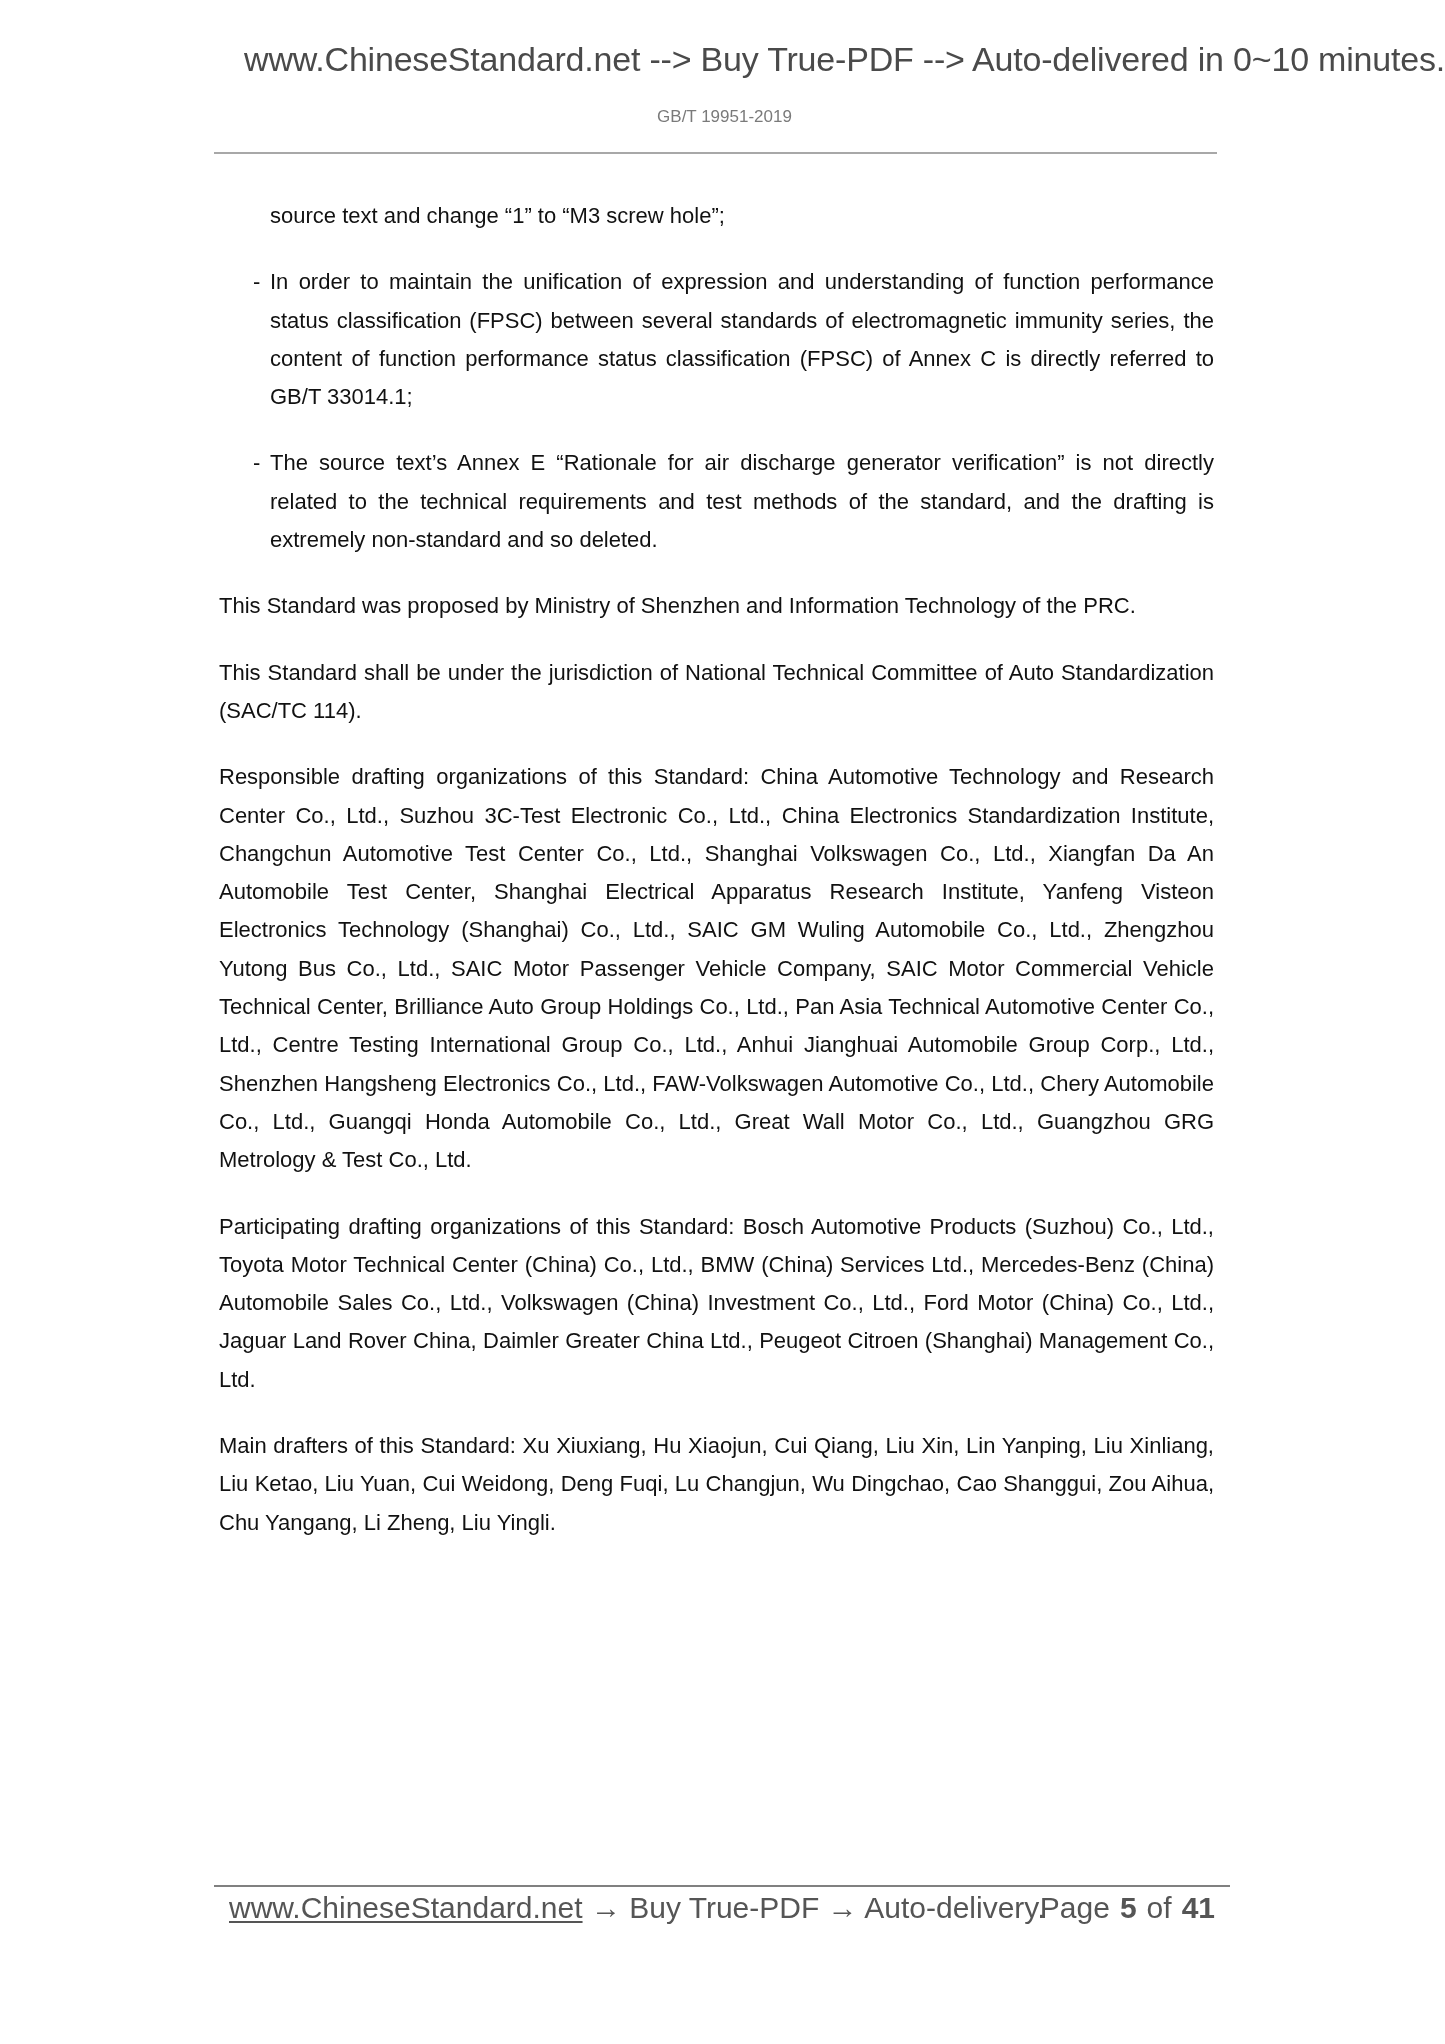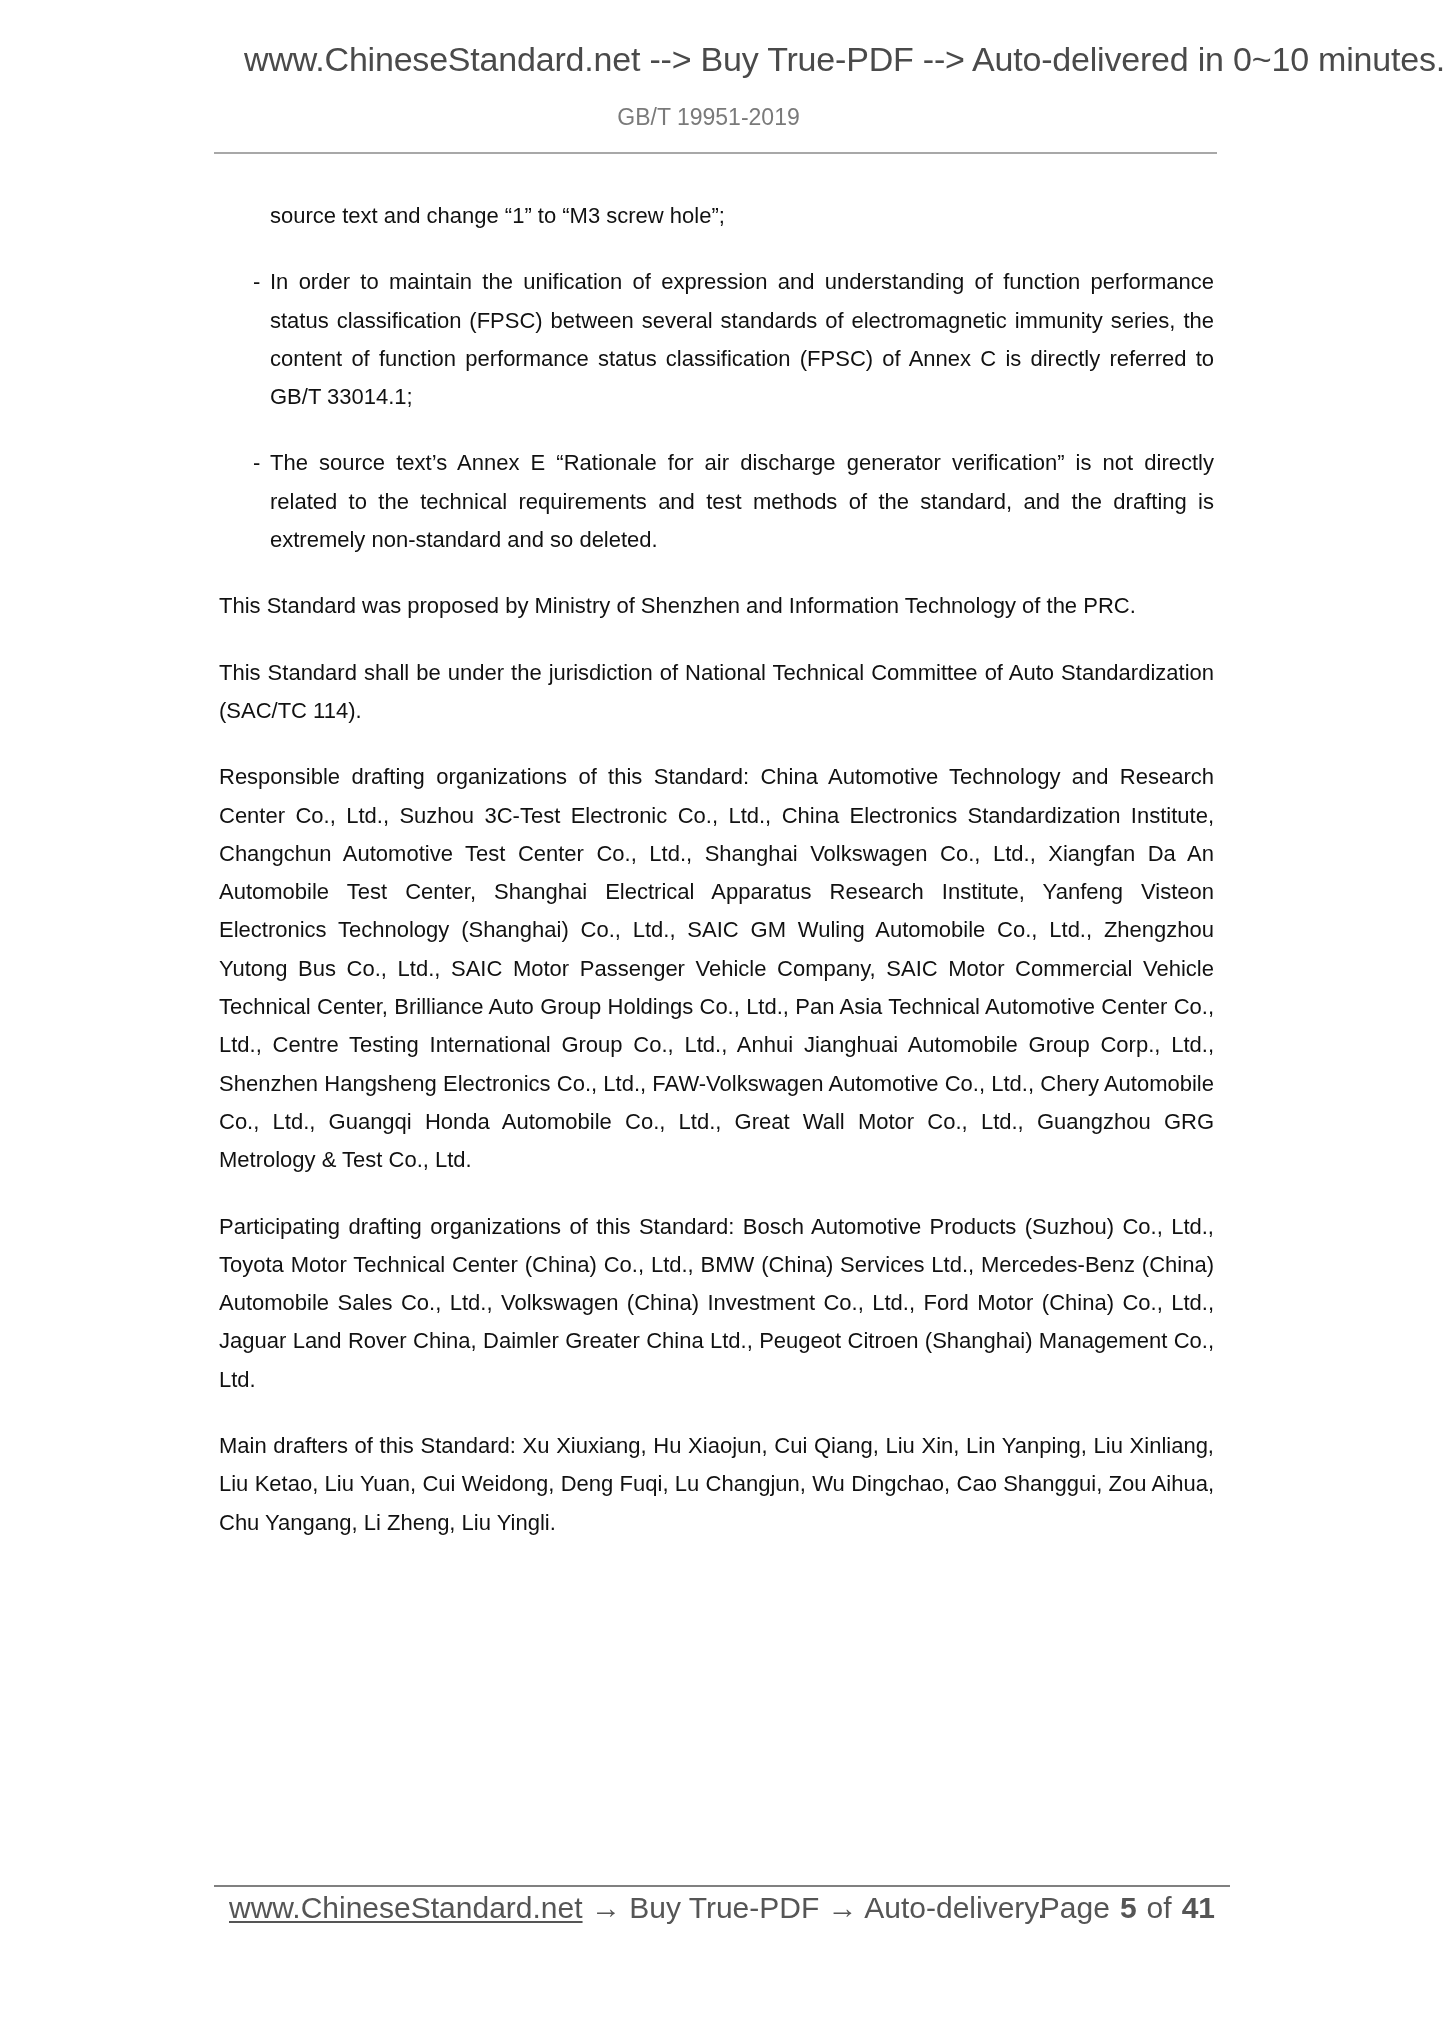--- a/index.html
+++ b/index.html
@@ -3,22 +3,22 @@
 <meta charset="utf-8">
 <style>
   html, body { margin: 0; padding: 0; background: #ffffff; }
   body { width: 1445px; height: 2044px; position: relative; overflow: hidden; font-family: "Liberation Sans", sans-serif; }
   .top-banner {
     position: absolute; left: 0; width: 1445px; top: 38px;
     text-align: right; font-size: 34px; line-height: 42px; color: #4a4a4a;
     letter-spacing: -0.2px;
   }
   .doc-code {
-    position: absolute; left: 0; width: 1417px; top: 103px;
-    text-align: center; font-size: 23px; line-height: 28px; color: #7a7a7a;
+    position: absolute; left: 16px; width: 1417px; top: 103px;
+    text-align: center; font-size: 17px; line-height: 28px; color: #7a7a7a;
   }
   .header-rule {
     position: absolute; left: 214px; width: 1003px; top: 152px; height: 0;
     border-top: 2px solid #a8a8a8;
   }
   .content {
     position: absolute; left: 219px; width: 995px; top: 197px;
     font-size: 22px; line-height: 38.3px; color: #111111;
   }
   .para { margin: 0 0 28px 0; text-align: justify; text-align-last: left; }

